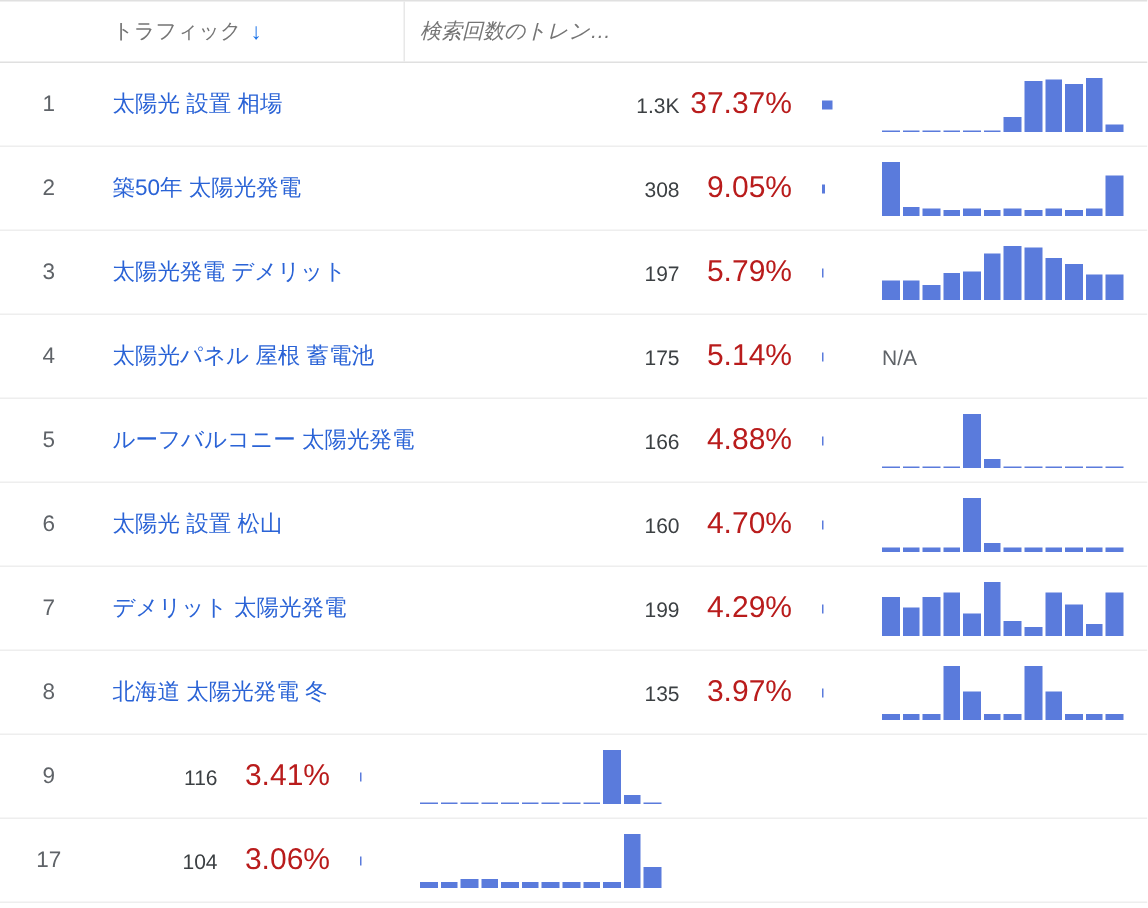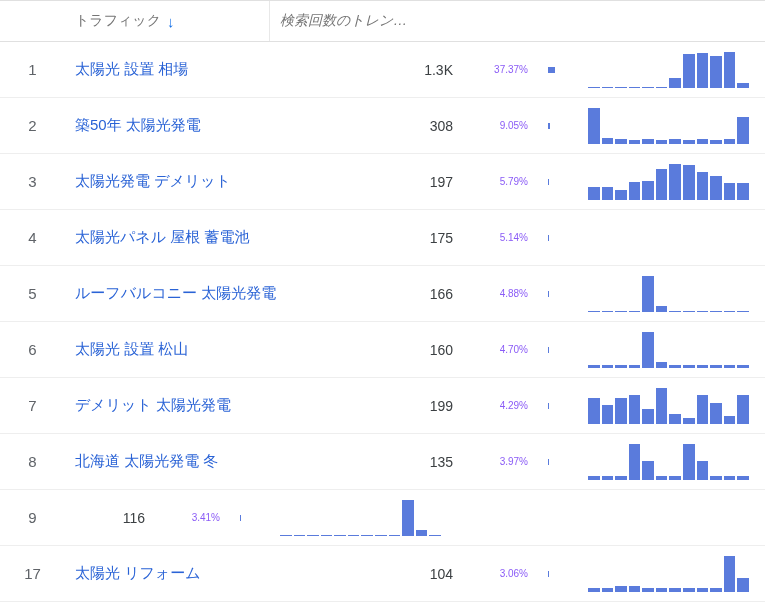--- a/index.html
+++ b/index.html
@@ -14,21 +14,21 @@
   .col-traffic{width:90px;justify-content:flex-end;}
   .col-trend{width:185px;}
   .th.col-traffic{width:205px;justify-content:flex-start;}
   .sort-arrow{color:#1a73e8;margin-left:6px;font-size:15px;}
   .row{display:flex;align-items:center;height:56px;border-bottom:1px solid #eeeeee;}
   .cell{padding:0 10px;display:flex;align-items:center;}
   .rank{width:65px;justify-content:center;color:#5f6368;font-size:15px;}
   .kw{width:308px;}
   .kw a{color:#2a63d6;text-decoration:none;font-size:15px;}
   .traffic{width:90px;justify-content:flex-end;color:#3c4043;font-size:14px;}
-  .pct{width:75px;justify-content:flex-end;color:#8b5cf6;font-size:10px;}
+  .pct{width:75px;justify-content:flex-end;color:#b91c1c;font-size:20px;}
   .bar{width:40px;}
   .bar-track{width:22px;height:6px;}
   .bar-fill{height:100%;background:#5a7bdc;}
   .trend{width:185px;padding-right:14px;}
   .spark{display:flex;align-items:flex-end;height:36px;gap:2px;width:100%;}
   .spark .b{flex:1;background:#5a7bdc;min-height:1px;}
   .spark .b.empty{background:#5a7bdc;height:1px;}
   .na{color:#5f6368;font-size:14px;}
 </style>
 </head>
@@ -136,20 +136,23 @@
         <div class="cell kw">
           <a href="#">太陽光パネル 屋根 蓄電池</a>
         </div>
         <div class="cell traffic">175</div>
         <div class="cell pct">5.14%</div>
         <div class="cell bar">
           <div class="bar-track">
             <div class="bar-fill" style="width: 5.14%;"></div>
           </div>
         </div>
+        <div class="cell trend">
+          <span class="na">N/A</span>
+        </div>
       </div>
       <div class="row">
         <div class="cell rank">5</div>
         <div class="cell kw">
           <a href="#">ルーフバルコニー 太陽光発電</a>
         </div>
         <div class="cell traffic">166</div>
         <div class="cell pct">4.88%</div>
         <div class="cell bar">
           <div class="bar-track">
@@ -281,23 +284,20 @@
             <div class="b empty" style="height: 1px;"></div>
             <div class="b empty" style="height: 1px;"></div>
             <div class="b" style="height: 36px;"></div>
             <div class="b" style="height: 5.02222px;"></div>
             <div class="b empty" style="height: 1px;"></div>
           </div>
         </div>
       </div>
       <div class="row">
         <div class="cell rank">17</div>
-        <div class="cell kw">
-          <a href="#">太陽光 リフォーム</a>
-        </div>
         <div class="cell traffic">104</div>
         <div class="cell pct">3.06%</div>
         <div class="cell bar">
           <div class="bar-track">
             <div class="bar-fill" style="width: 4%;"></div>
           </div>
         </div>
         <div class="cell trend">
           <div class="spark">
             <div class="b" style="height: 3.51111px;"></div>

